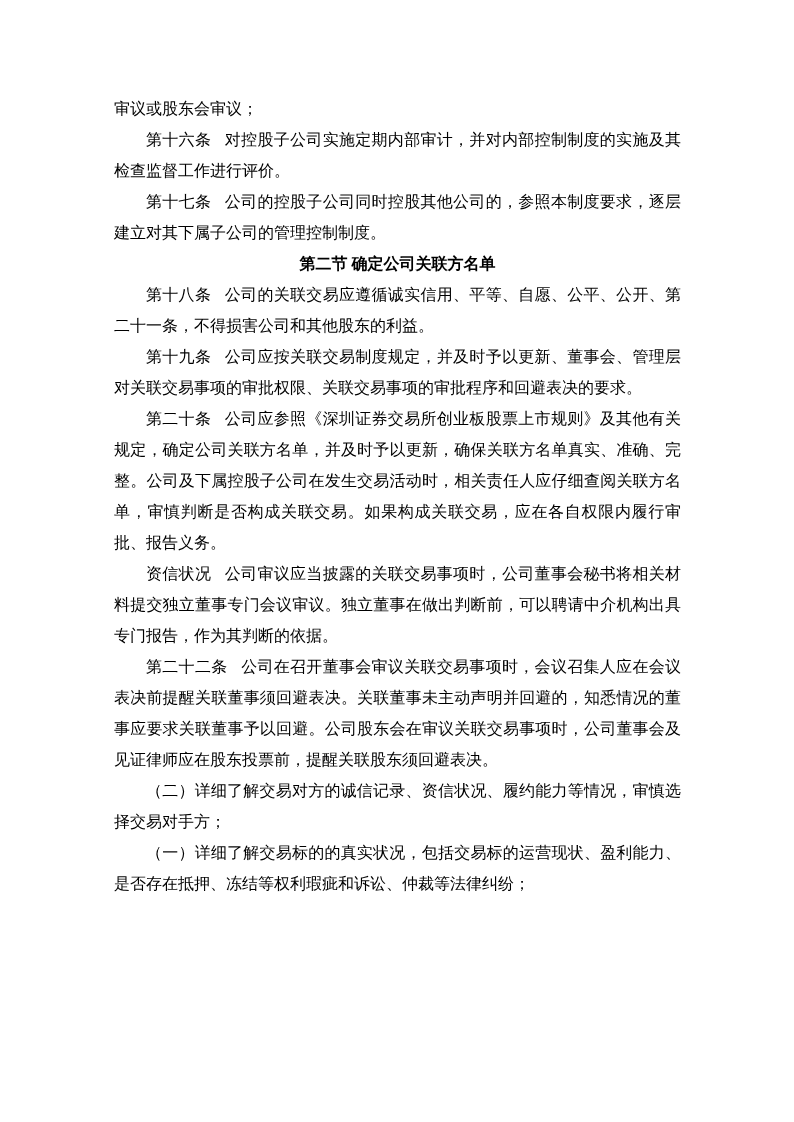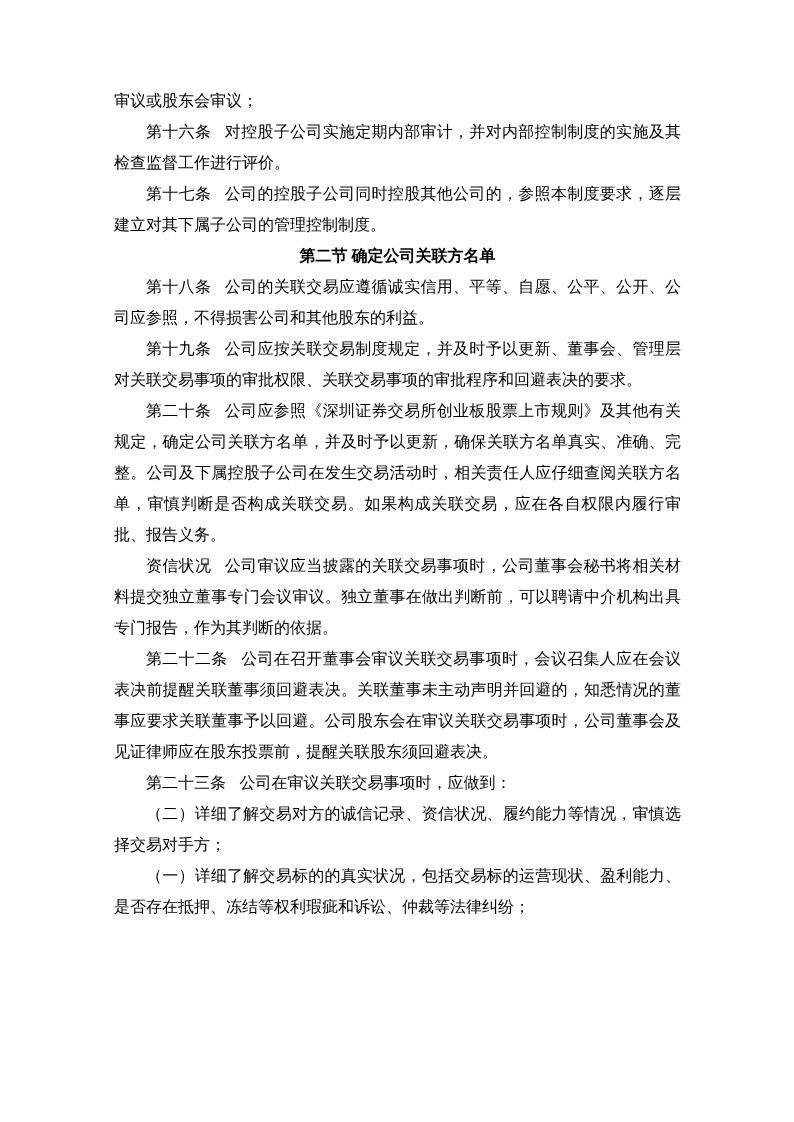--- a/index.html
+++ b/index.html
@@ -12,21 +12,21 @@
     width: 794px;
     height: 1122px;
     background: #ffffff;
     overflow: hidden;
     font-family: "Liberation Serif", "DejaVu Serif", serif;
     color: #000000;
   }
   .content {
     position: absolute;
     left: 114px;
-    top: 85px;
+    top: 93px;
     width: 567px;
   }
   p.para {
     margin: 0;
     padding: 0;
     font-size: 16px;
     line-height: 31px;
     text-align: justify;
     text-justify: inter-ideograph;
     word-break: normal;
@@ -50,22 +50,21 @@
 </style>
 </head>
 <body>
 
 <div class="page" data-name="document-page">
   <div class="content" data-name="document-body">
       <p class="para continuation" data-name="paragraph"><span data-name="paragraph-text">审议或股东会审议；</span></p>
       <p class="para body" data-name="paragraph"><b data-name="article-number">第十六条</b><span data-name="paragraph-text">对控股子公司实施定期内部审计，并对内部控制制度的实施及其检查监督工作进行评价。</span></p>
       <p class="para body" data-name="paragraph"><b data-name="article-number">第十七条</b><span data-name="paragraph-text">公司的控股子公司同时控股其他公司的，参照本制度要求，逐层建立对其下属子公司的管理控制制度。</span></p>
       <p class="para heading" data-name="section-heading"><span data-name="section-heading-text">第二节 确定公司关联方名单</span></p>
-      <p class="para body" data-name="paragraph"><b data-name="article-number">第十八条</b><span data-name="paragraph-text">公司的关联交易应遵循诚实信用、平等、自愿、公平、公开、公司应参照，不得损害公司和其他股东的利益。</span></p>
+      <p class="para body" data-name="paragraph"><b data-name="article-number">第十八条</b><span data-name="paragraph-text">公司的关联交易应遵循诚实信用、平等、自愿、公平、公开、第二十一条，不得损害公司和其他股东的利益。</span></p>
       <p class="para body" data-name="paragraph"><b data-name="article-number">第十九条</b><span data-name="paragraph-text">公司应按关联交易制度规定，并及时予以更新、董事会、管理层对关联交易事项的审批权限、关联交易事项的审批程序和回避表决的要求。</span></p>
       <p class="para body" data-name="paragraph"><b data-name="article-number">第二十条</b><span data-name="paragraph-text">公司应参照《深圳证券交易所创业板股票上市规则》及其他有关规定，确定公司关联方名单，并及时予以更新，确保关联方名单真实、准确、完整。公司及下属控股子公司在发生交易活动时，相关责任人应仔细查阅关联方名单，审慎判断是否构成关联交易。如果构成关联交易，应在各自权限内履行审批、报告义务。</span></p>
       <p class="para body" data-name="paragraph"><b data-name="article-number">资信状况</b><span data-name="paragraph-text">公司审议应当披露的关联交易事项时，公司董事会秘书将相关材料提交独立董事专门会议审议。独立董事在做出判断前，可以聘请中介机构出具专门报告，作为其判断的依据。</span></p>
       <p class="para body" data-name="paragraph"><b data-name="article-number">第二十二条</b><span data-name="paragraph-text">公司在召开董事会审议关联交易事项时，会议召集人应在会议表决前提醒关联董事须回避表决。关联董事未主动声明并回避的，知悉情况的董事应要求关联董事予以回避。公司股东会在审议关联交易事项时，公司董事会及见证律师应在股东投票前，提醒关联股东须回避表决。</span></p>
-      <p class="para body" data-name="paragraph"><b data-name="article-number">第二十三条</b><span data-name="paragraph-text">公司在审议关联交易事项时，应做到：</span></p>
       <p class="para body" data-name="paragraph"><span data-name="paragraph-text">（二）详细了解交易对方的诚信记录、资信状况、履约能力等情况，审慎选择交易对手方；</span></p>
       <p class="para body" data-name="paragraph"><span data-name="paragraph-text">（一）详细了解交易标的的真实状况，包括交易标的运营现状、盈利能力、是否存在抵押、冻结等权利瑕疵和诉讼、仲裁等法律纠纷；</span></p>
     </div>
 </div>
 
 </body></html>

